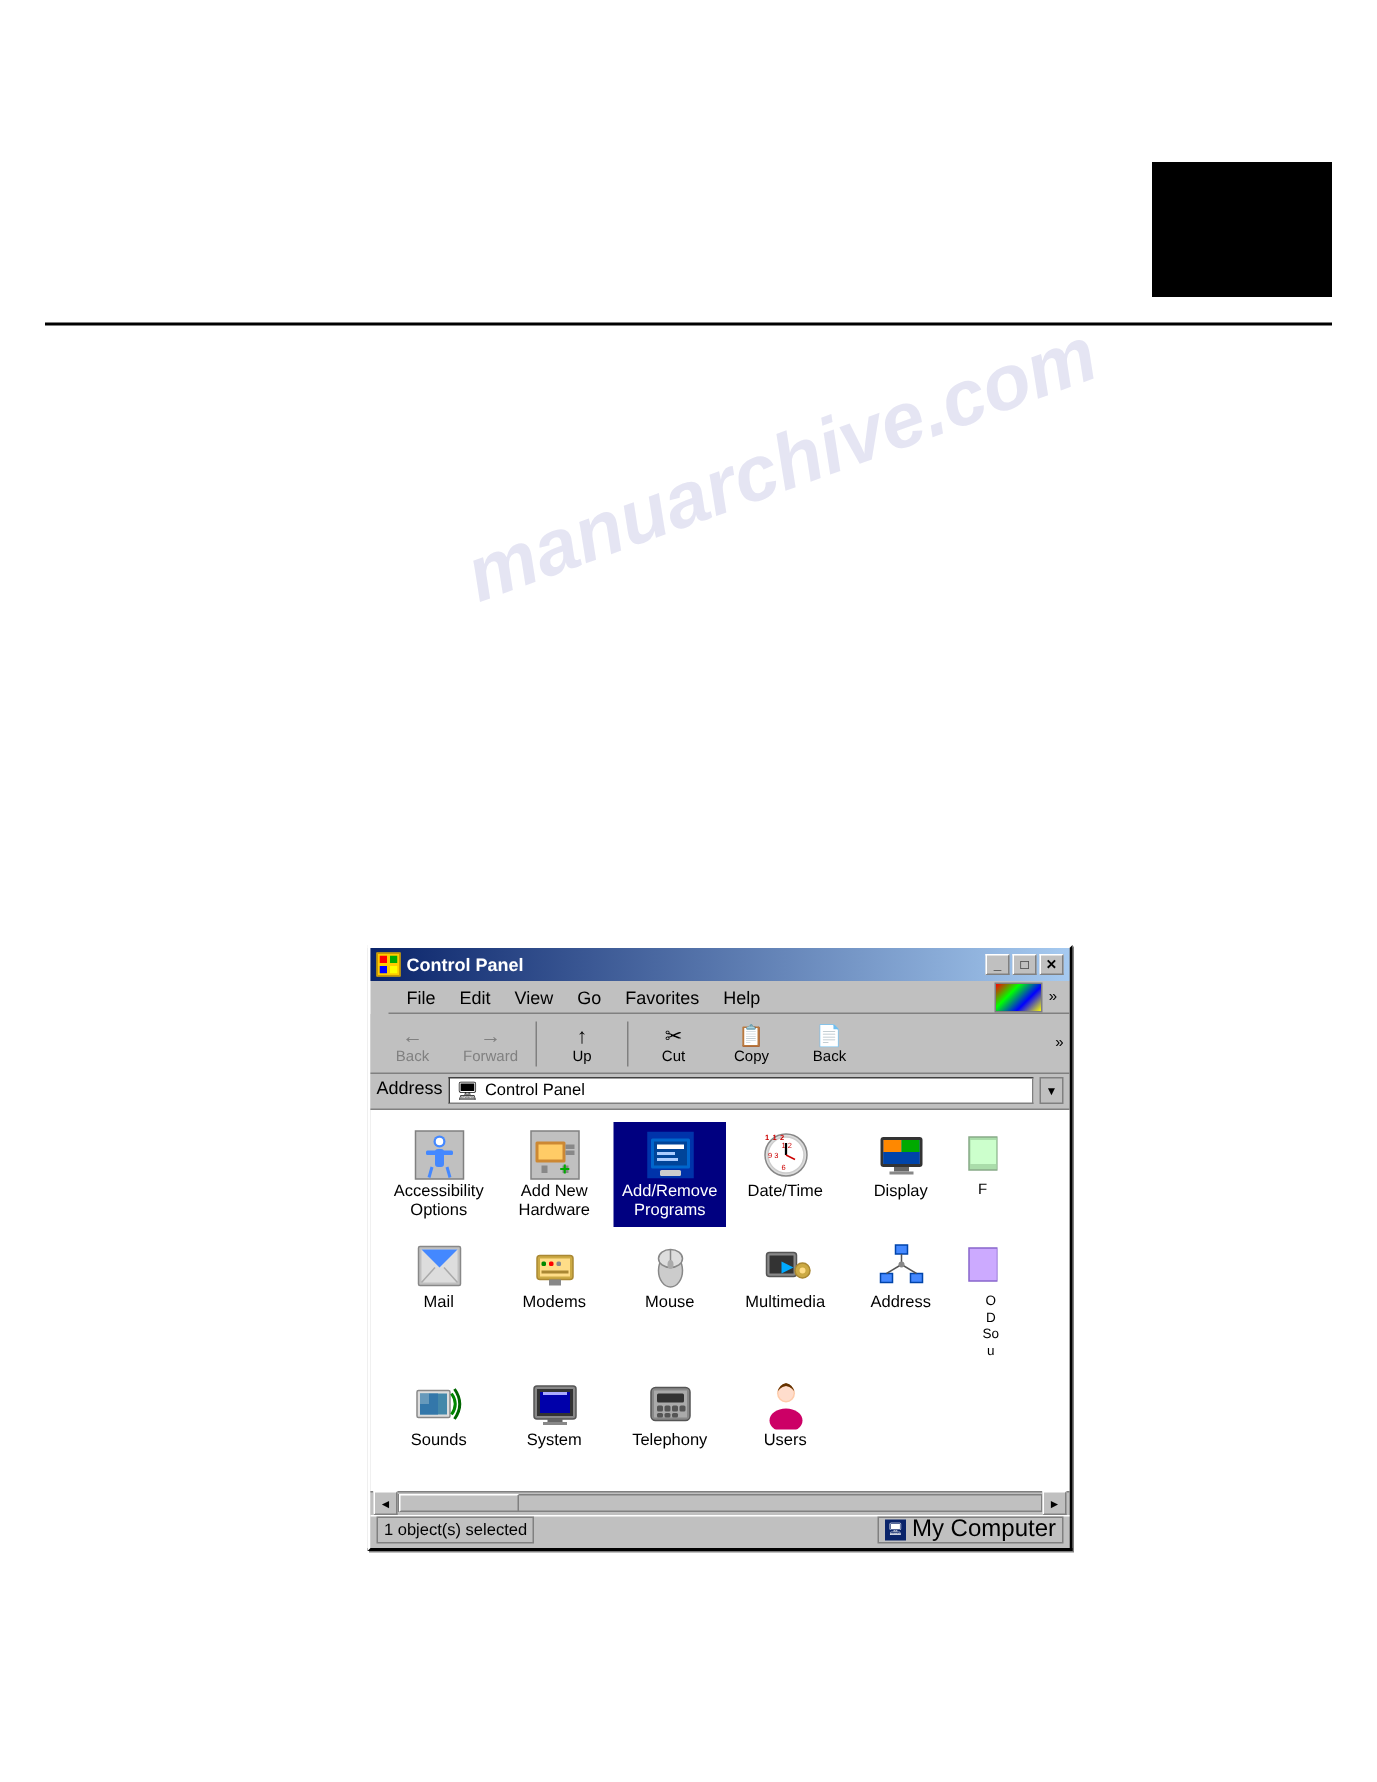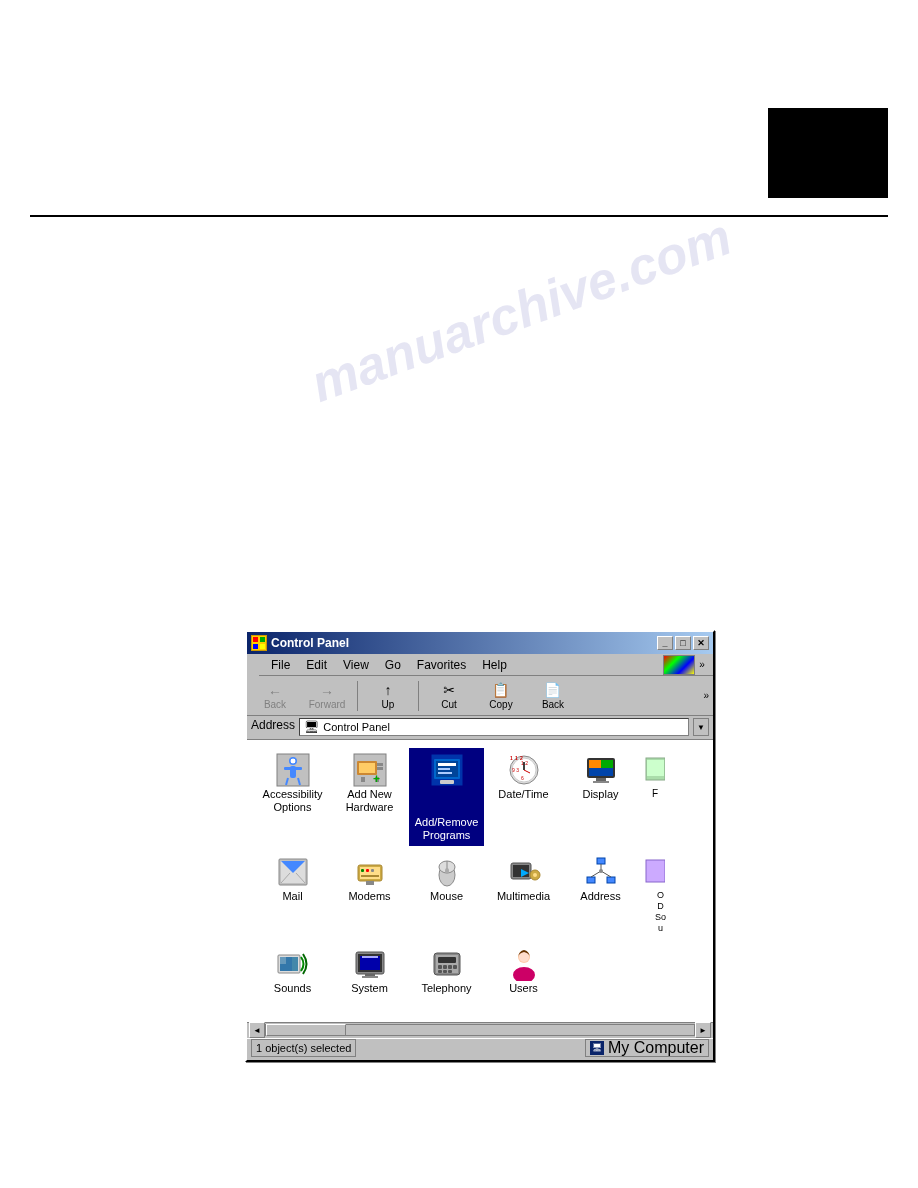--- a/index.html
+++ b/index.html
@@ -229,21 +229,20 @@
     .icon-label {
       font-size: 11px;
       font-family: 'Tahoma', Arial, sans-serif;
       color: #000000;
       line-height: 1.2;
       text-align: center;
       word-break: break-word;
     }
     .icon-item.selected .icon-label {
       color: #ffffff;
-      margin-top: 28px;
     }
 
     
     .win-scrollbar-area {
       background: #c0c0c0;
       height: 16px;
       display: flex;
       align-items: center;
       border-top: 1px solid #808080;
       padding: 0 2px;

